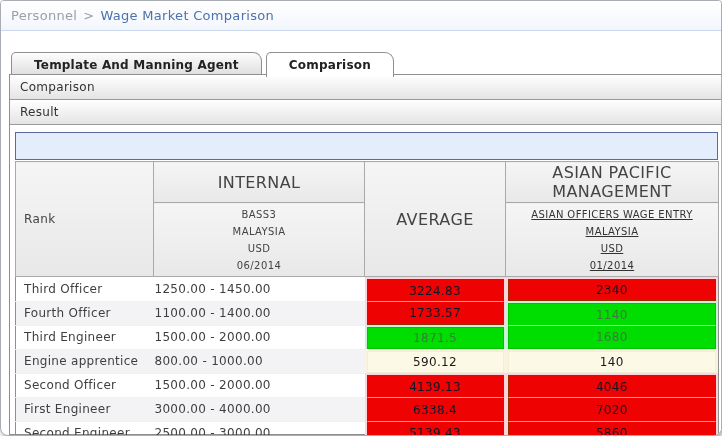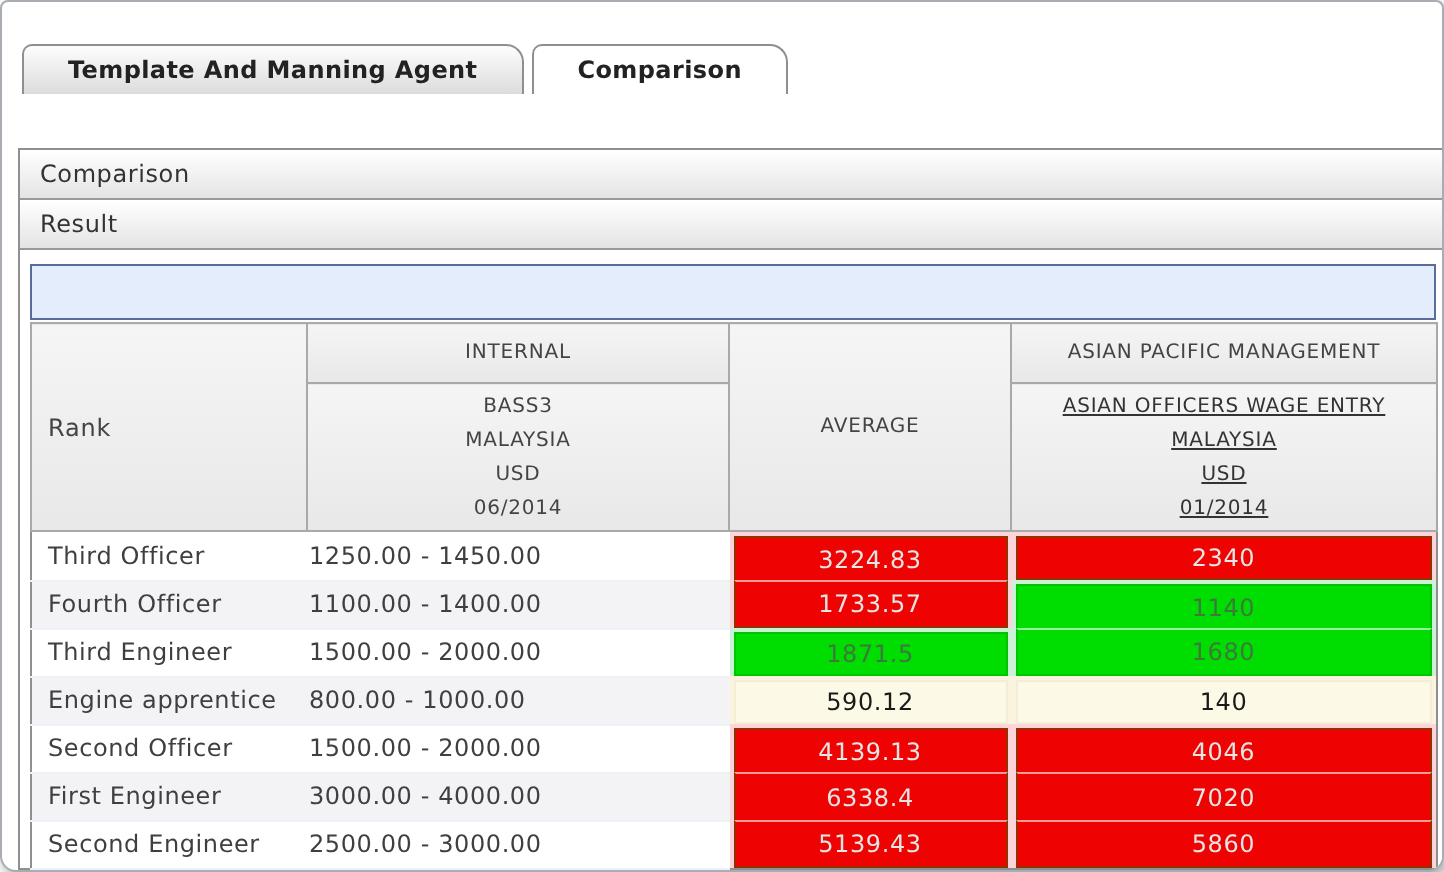--- a/index.html
+++ b/index.html
@@ -25,50 +25,55 @@
          background:#fff;box-sizing:border-box;}
   .section-bar{height:24px;display:flex;align-items:center;padding-left:10px;
          background:linear-gradient(#ffffff,#e4e4e4);border-bottom:1px solid #9a9a9a;
          font-size:12px;color:#333;letter-spacing:.3px;}
   .panel-body{padding:7px 0 0 5px;}
   .toolbar-strip{box-sizing:border-box;width:703px;height:28px;background:#e4edfb;border:1px solid #5b6b9b;}
   
   table.grid{border-collapse:collapse;table-layout:fixed;width:703px;margin-top:1px;
          border:1px solid #8f8f8f;font-size:12px;letter-spacing:.3px;}
   .grid thead th{background:linear-gradient(#f5f5f5,#e8e8e8);border:1px solid #a9a9a9;
-         font-weight:normal;color:#444;font-size:10px;letter-spacing:.4px;}
+         font-weight:normal;color:#444;font-size:16px;letter-spacing:.4px;}
   .grid .hdr-title{height:27px;text-align:center;}
   .grid .hdr-rank{text-align:left;padding-left:8px;font-size:12px;}
   .grid .hdr-sub{height:71px;text-align:center;vertical-align:middle;line-height:17px;font-size:10px;}
   .hdr-link{color:#333;text-decoration:underline;display:inline-block;}
   
   .grid tbody tr{height:24px;}
   .grid tbody tr:nth-child(even) .rank-cell,
   .grid tbody tr:nth-child(even) .range-cell{background:#f3f3f5;}
   .rank-cell{padding-left:8px;color:#3f3f3f;border-bottom:1px solid #eef1f6;}
   .range-cell{text-align:left;color:#3f3f3f;border-bottom:1px solid #eef1f6;}
   .value-cell{height:24px;padding:0;}
   .pad{height:100%;box-sizing:border-box;padding:2px 2px 0 2px;}
   .block{height:100%;box-sizing:border-box;border:1px solid transparent;
          display:flex;align-items:center;justify-content:center;}
   .tint-red  .pad{background:#ffd3da;}
-  .tint-red  .block{background:#ee0202;border-color:#943000;color:#e5e5e5;}
+  .tint-red  .block{background:#ee0202;border-color:#943000;color:#0f172a;}
   .tint-green .pad{background:#c9f2d6;}
   .tint-green .block{background:#00dd00;border-color:#00c400;color:#3c7a3c;}
   .tint-cream .pad{background:#faf3dd;}
   .tint-cream .block{background:#fdf9e7;border-color:#f3eed6;color:#1a1a1a;}
   .merge-top .pad{padding-top:0;}
   .merge-top .block{border-top:1px solid rgba(255,255,255,.6);}
   .merge-bottom .block{border-bottom:none;}
 </style>
 </head>
 <body>
 
 <div class="window">
 
+  <div class="breadcrumb-bar">
+    <span class="crumb-section">Personnel</span>
+    <span class="crumb-sep">&gt;</span>
+    <span class="crumb-page">Wage Market Comparison</span>
+  </div>
 
   <div class="tab-strip">
     <div class="tab inactive">Template And Manning Agent</div>
     <div class="tab active">Comparison</div>
   </div>
 
   <div class="panel">
     <div class="section-bar">Comparison</div>
     <div class="section-bar">Result</div>
 

